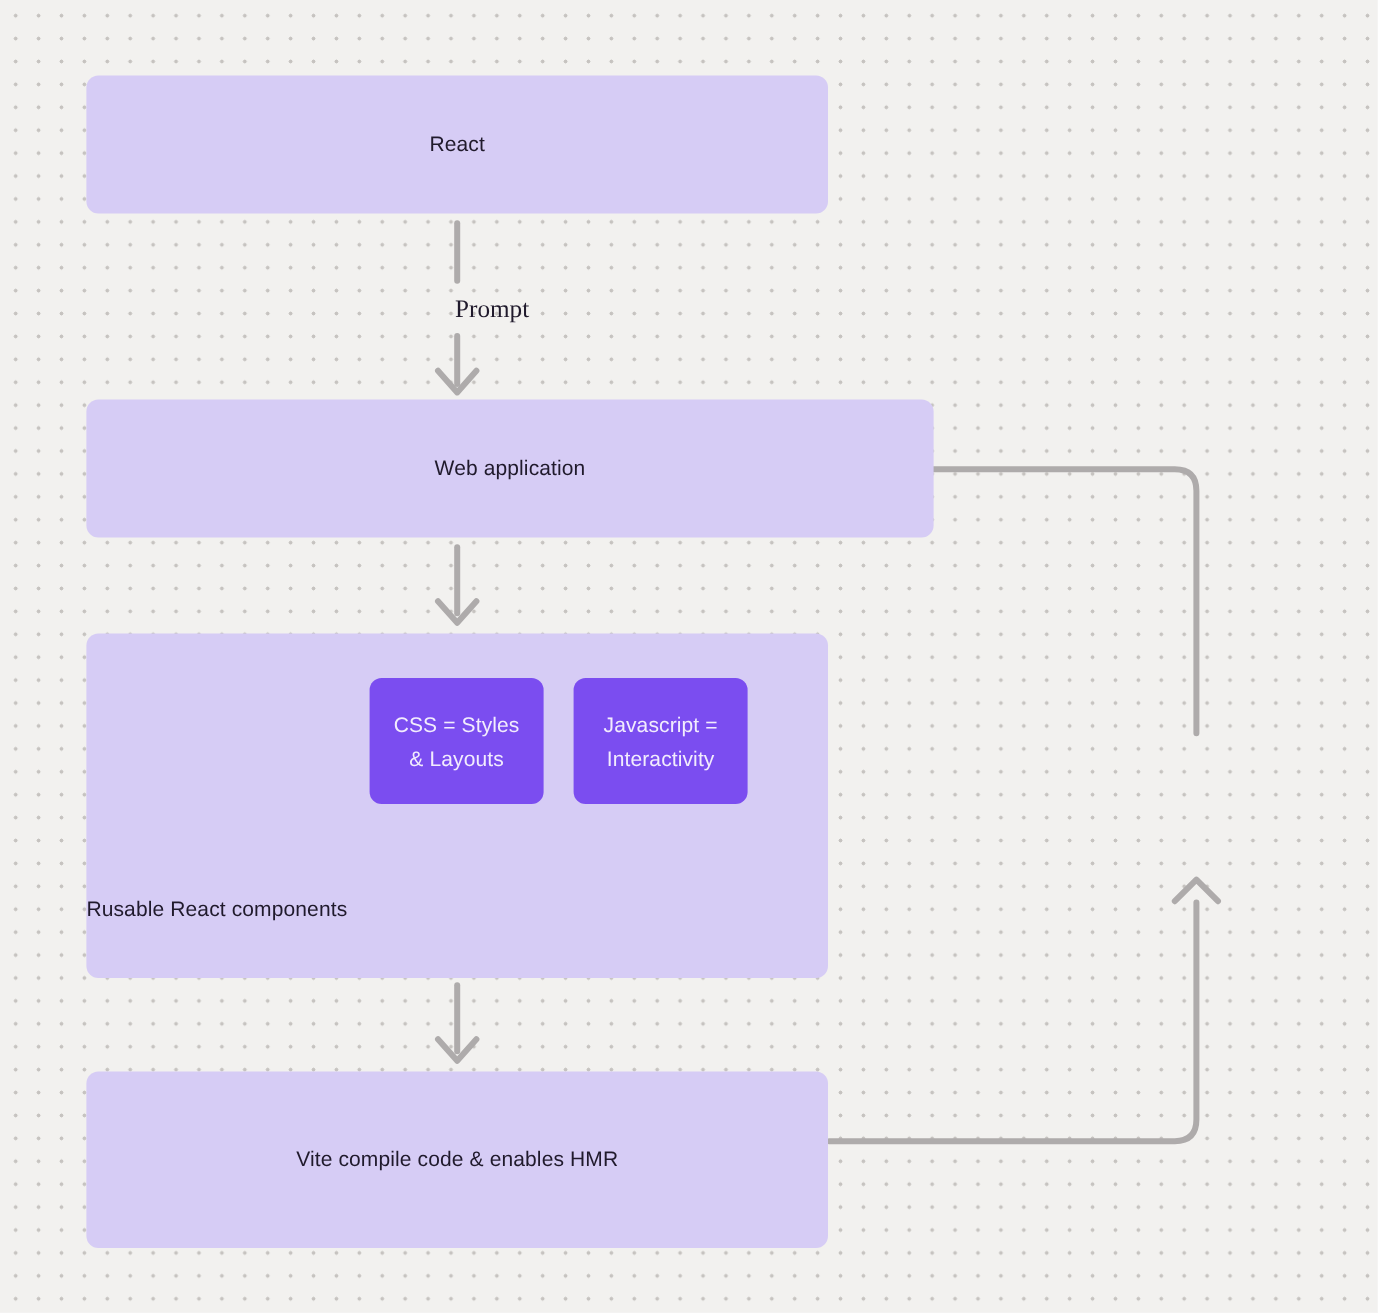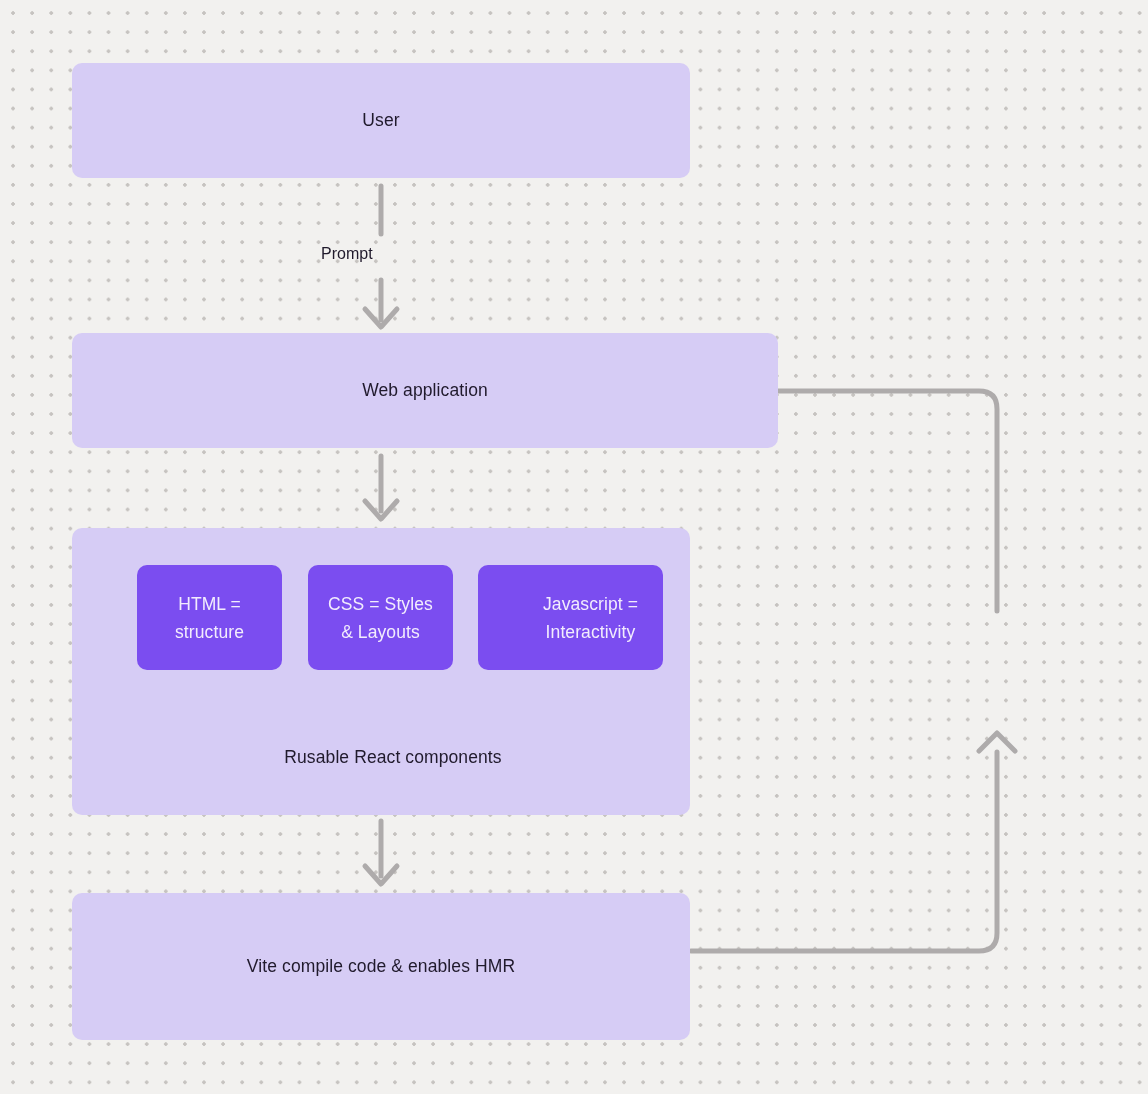--- a/index.html
+++ b/index.html
@@ -60,42 +60,41 @@
     align-items: center;
     justify-content: center;
     color: var(--chip-text, #f2ecfd);
     font-size: 17.5px;
     font-weight: 500;
     line-height: 28px;
     text-align: center;
   }
   .chip-html { left: 65px; }
   .chip-css  { left: 236px; }
-  .chip-js   { left: 406px; padding-left: 40px; }
+  .chip-js   { left: 406px; }
 
   .components-caption {
     position: absolute;
     left: 0;
     right: 0;
     top: 219px;
-    text-align: center;
     color: var(--node-text, #201a2c);
     font-size: 17.5px;
     font-weight: 500;
-    padding-left: 24px;
   }
   .edge-label {
     position: absolute;
     left: 321px;
     top: 245px;
     width: 120px;
-    text-align: left;
+    text-align: right;
     color: var(--node-text, #201a2c);
-    font-size: 16px;
+    font-size: 21px;
     font-weight: 500;
+    font-family: Liberation Serif, serif;
   }
 </style>
 </head>
 <body>
 
 <div class="canvas">
 
   <svg class="connector-layer" viewBox="0 0 1148 1094">
 
     <path class="connector" d="M381 186 L381 234"></path>
@@ -109,34 +108,30 @@
     <path class="connector" d="M365 866 L381 884 L397 866"></path>
 
     <path class="connector" d="M691 951 L979 951 Q997 951 997 933 L997 752"></path>
     <path class="connector" d="M979 751 L997 733 L1015 751"></path>
 
     <path class="connector" d="M997 611 L997 409 Q997 391 979 391 L700 391"></path>
     <path class="connector" d="M717 373 L695 391 L717 409"></path>
   </svg>
 
   <div class="node node-user">
-    <span>User</span>
+    <span>React</span>
   </div>
 
   <div class="edge-label">Prompt</div>
 
   <div class="node node-webapp">
     <span>Web application</span>
   </div>
 
   <div class="node node-components">
-    <div class="chip chip-html">
-      <span>HTML =</span>
-      <span>structure</span>
-    </div>
     <div class="chip chip-css">
       <span>CSS = Styles</span>
       <span>&amp; Layouts</span>
     </div>
     <div class="chip chip-js">
       <span>Javascript =</span>
       <span>Interactivity</span>
     </div>
     <div class="components-caption">Rusable React components</div>
   </div>

